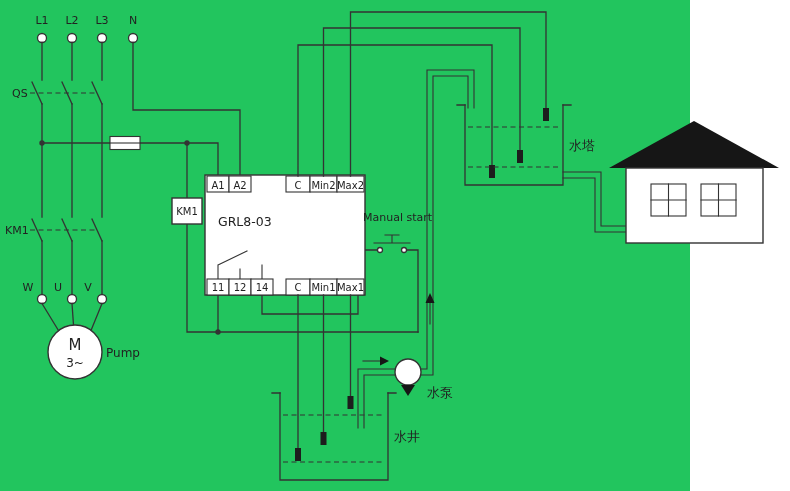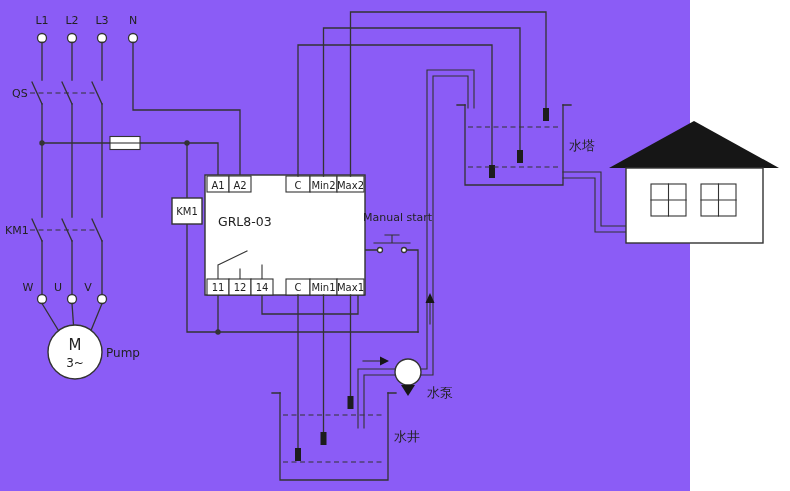--- a/index.html
+++ b/index.html
@@ -1,16 +1,16 @@
 <!DOCTYPE html>
 <html><head>
 <meta charset="utf-8">
 <style>
   html,body{margin:0;padding:0;background:#fff;}
-  .stage{width:690px;height:491px;background:#8b5cf6;position:relative;font-family:"DejaVu Sans",sans-serif;}
+  .stage{width:690px;height:491px;background:#22c55e;position:relative;font-family:"DejaVu Sans",sans-serif;}
   svg{display:block}
   .w{stroke:#333;stroke-width:1.3;fill:none;stroke-linecap:square}
   .thin{stroke-width:1.1}
   .dash{stroke:#333;stroke-width:1.1;fill:none;stroke-dasharray:5 3.5}
   .box{fill:#fff;stroke:#333;stroke-width:1.4}
   .cell{fill:#fff;stroke:#333;stroke-width:1.1}
   .node{fill:#fff;stroke:#333;stroke-width:1.3}
   .dot{fill:#333;stroke:none}
   .tip{fill:#1d1d1d;stroke:none}
   .dark{fill:#161616;stroke:none}

